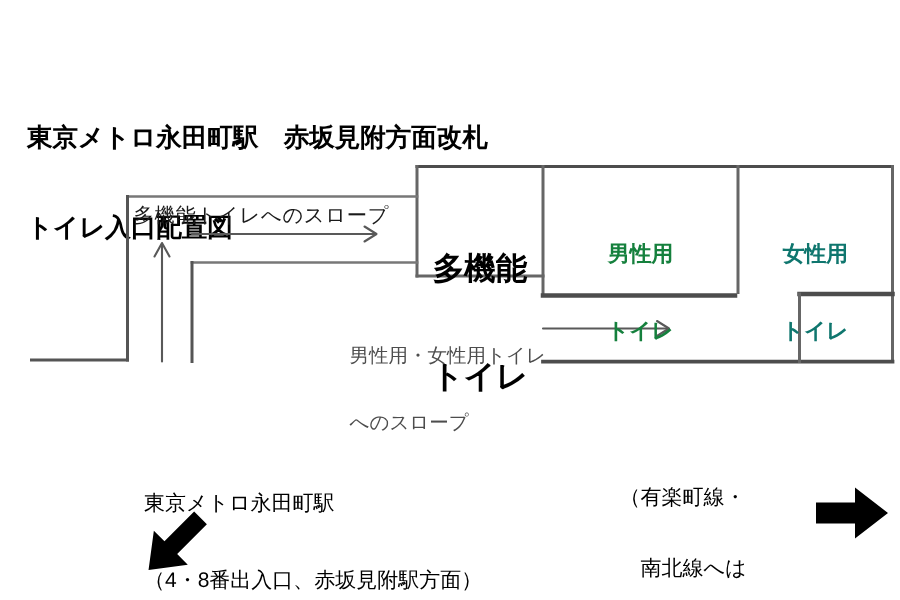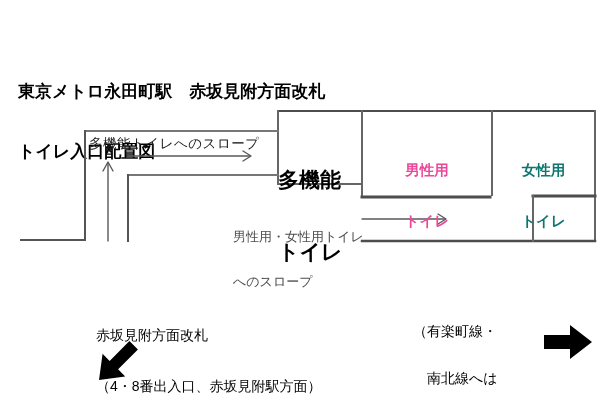--- a/index.html
+++ b/index.html
@@ -4,22 +4,22 @@
 <style>
   html,body{margin:0;padding:0;background:#ffffff;}
   .canvas{
     position:relative;width:600px;height:380px;background:#ffffff;overflow:hidden;
     font-family:Liberation Sans, sans-serif;color:#000;margin-top:27px;
   }
   .t{position:absolute;white-space:pre;}
   .title{left:18px;top:15px;font-size:17px;font-weight:bold;line-height:20px;color:#000;}
   .plan-svg{position:absolute;left:0;top:0;}
   .slope-multi-label{left:89px;top:108px;font-size:13.5px;letter-spacing:.5px;color:#1a1a1a;text-align:right;}
-  .multi-room-label{left:278px;top:93px;width:84px;text-align:left;font-size:21px;font-weight:bold;line-height:24px;color:#000;}
-  .mens-room-label{left:362px;top:101px;width:130px;text-align:center;font-size:14.5px;font-weight:bold;line-height:17px;color:#ec4899;}
+  .multi-room-label{left:278px;top:93px;width:84px;text-align:center;font-size:21px;font-weight:bold;line-height:24px;color:#000;}
+  .mens-room-label{left:362px;top:101px;width:130px;text-align:center;font-size:14.5px;font-weight:bold;line-height:17px;color:#15803d;}
   .womens-room-label{left:492px;top:101px;width:103px;text-align:center;font-size:14.5px;font-weight:bold;line-height:17px;color:#0f766e;}
   .slope-mw-label{left:233px;top:172px;font-size:13px;line-height:15px;color:#4d4d4d;}
   .gate-label{left:96px;top:266px;font-size:14px;line-height:17px;color:#000;}
   .platform-label{left:413px;top:266px;font-size:14px;line-height:15.5px;color:#000;}
   .big-arrow{position:absolute;}
   .big-arrow svg{overflow:visible;display:block;}
 </style>
 </head>
 <body>
 
@@ -80,21 +80,21 @@
     <div>女性用</div>
     <div>トイレ</div>
   </div>
 
   <div class="t slope-mw-label">
     <div>男性用・女性用トイレ</div>
     <div>へのスロープ</div>
   </div>
 
   <div class="t gate-label">
-    <div>赤坂見附方面改札</div>
+    <div>東京メトロ永田町駅</div>
     <div>（4・8番出入口、赤坂見附駅方面）</div>
   </div>
 
   <div class="big-arrow" style="left:94px;top:314px;width:44px;height:44px;">
     <svg width="44" height="44" viewBox="0 0 44 44">
       <g transform="rotate(135 22 22)">
         <path d="M-3,16 H25 V6 L46,22 L25,38 V28 H-3 Z" fill="#000000"></path>
       </g>
     </svg>
   </div>

